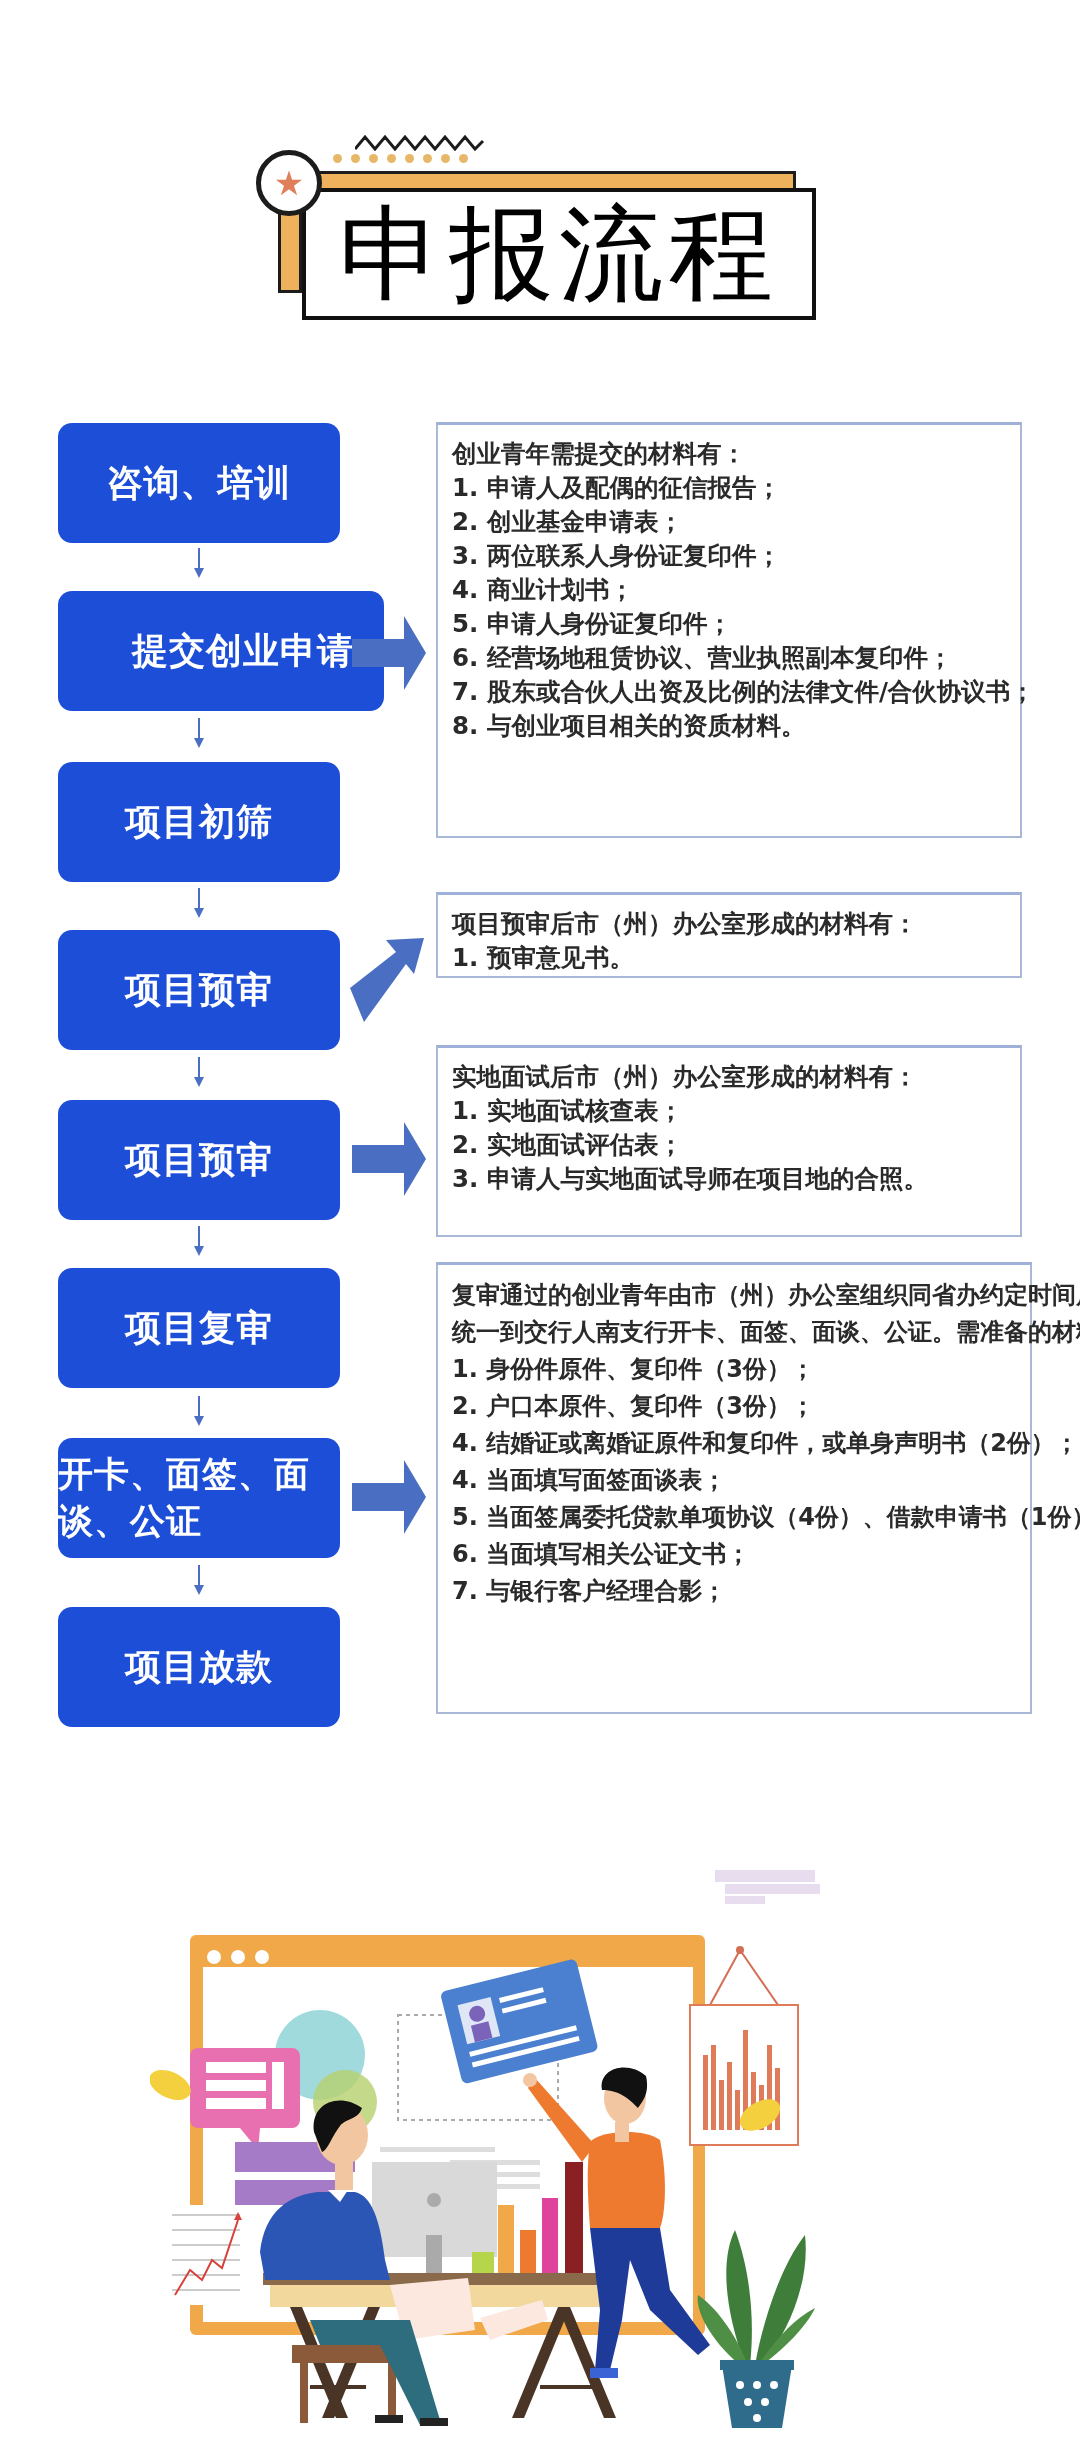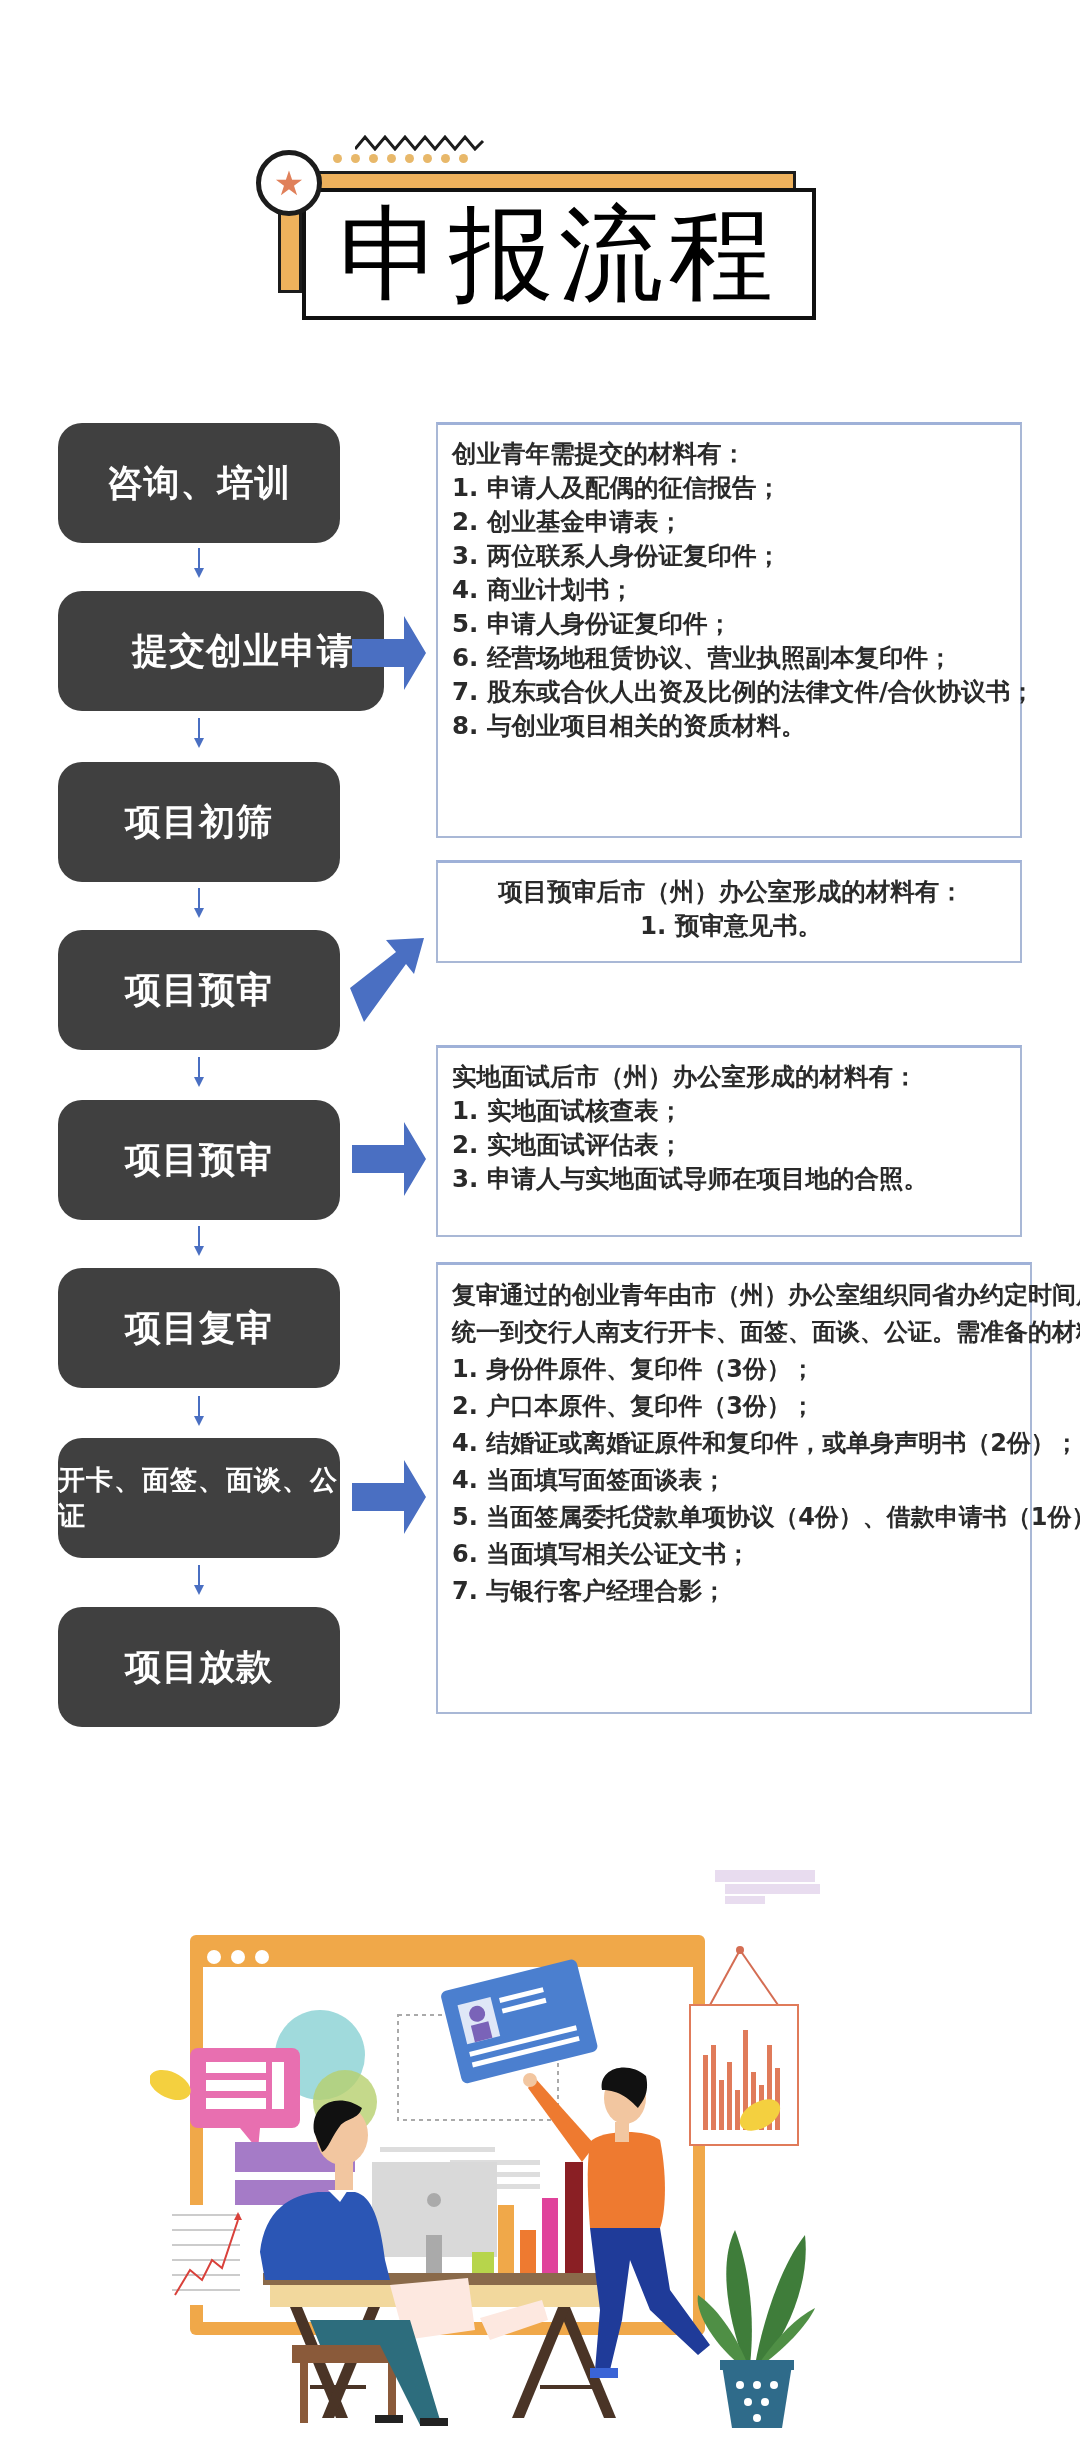--- a/index.html
+++ b/index.html
@@ -14,22 +14,22 @@
   .dots { position:absolute; left:333px; top:154px; display:flex; gap:9px; }
   .dots span { width:9px; height:9px; border-radius:50%; background:#e8b86a; display:block; }
   .orange-bar-top { position:absolute; left:315px; top:171px; width:475px; height:14px; background:#eeb15c; border:3px solid #1c1c1c; }
   .orange-bar-left { position:absolute; left:278px; top:195px; width:18px; height:92px; background:#eeb15c; border:3px solid #1c1c1c; }
   .title-box { position:absolute; left:302px; top:188px; width:506px; height:124px; background:#fff; border:4px solid #111; display:flex; align-items:center; justify-content:center; }
   .title-text { font-size:104px; color:#000000; letter-spacing:6px; font-family:"DejaVu Sans", sans-serif; line-height:1; }
   .star-circle { position:absolute; left:256px; top:150px; width:56px; height:56px; border-radius:50%; background:#fff; border:5px solid #1c1c1c; display:flex; align-items:center; justify-content:center; }
   .star-circle span { color:#e0805a; font-size:34px; line-height:1; }
 
   
-  .step { position:absolute; left:58px; width:282px; height:120px; border-radius:24px; background:#404040; display:flex; align-items:center; justify-content:center; color:#fff; font-weight:bold; font-size:36px; letter-spacing:1px; }
-  .step.small { font-size:27px; }
+  .step { position:absolute; left:58px; width:282px; height:120px; border-radius:14px; background:#1d4ed8; display:flex; align-items:center; justify-content:center; color:#fff; font-weight:bold; font-size:36px; letter-spacing:1px; }
+  .step.small { font-size:35px; }
   .down-arrow { position:absolute; left:194px; width:10px; height:34px; }
   .down-arrow .line { position:absolute; left:4px; top:0; width:2px; height:24px; background:#4a6fc2; }
   .down-arrow .head { position:absolute; left:0; top:20px; width:0; height:0; border-left:5px solid transparent; border-right:5px solid transparent; border-top:10px solid #4a6fc2; }
 
   .big-arrow { position:absolute; }
 
   
   .panel { position:absolute; left:436px; width:586px; background:#fff; border:2px solid #a9b8d6; border-top:3px solid #9fb1d8; box-sizing:border-box; padding:12px 10px 10px 14px; color:#2a2a2a; font-size:24.5px; line-height:34px;font-weight:bold; }
   .panel .line { white-space:nowrap; display:block; }
   .panel.wide { width:596px; }
@@ -142,21 +142,21 @@
   <span class="line">1. 申请人及配偶的征信报告；</span>
   <span class="line">2. 创业基金申请表；</span>
   <span class="line">3. 两位联系人身份证复印件；</span>
   <span class="line">4. 商业计划书；</span>
   <span class="line">5. 申请人身份证复印件；</span>
   <span class="line">6. 经营场地租赁协议、营业执照副本复印件；</span>
   <span class="line">7. 股东或合伙人出资及比例的法律文件/合伙协议书；</span>
   <span class="line">8. 与创业项目相关的资质材料。</span>
 </div>
 
-<div class="panel" style="top:860px; height:103px;text-align:center;">
+<div class="panel" style="top:892px; height:86px;">
   <span class="line">项目预审后市（州）办公室形成的材料有：</span>
   <span class="line">1. 预审意见书。</span>
 </div>
 
 <div class="panel" style="top:1045px; height:192px;">
   <span class="line">实地面试后市（州）办公室形成的材料有：</span>
   <span class="line">1. 实地面试核查表；</span>
   <span class="line">2. 实地面试评估表；</span>
   <span class="line">3. 申请人与实地面试导师在项目地的合照。</span>
 </div>

